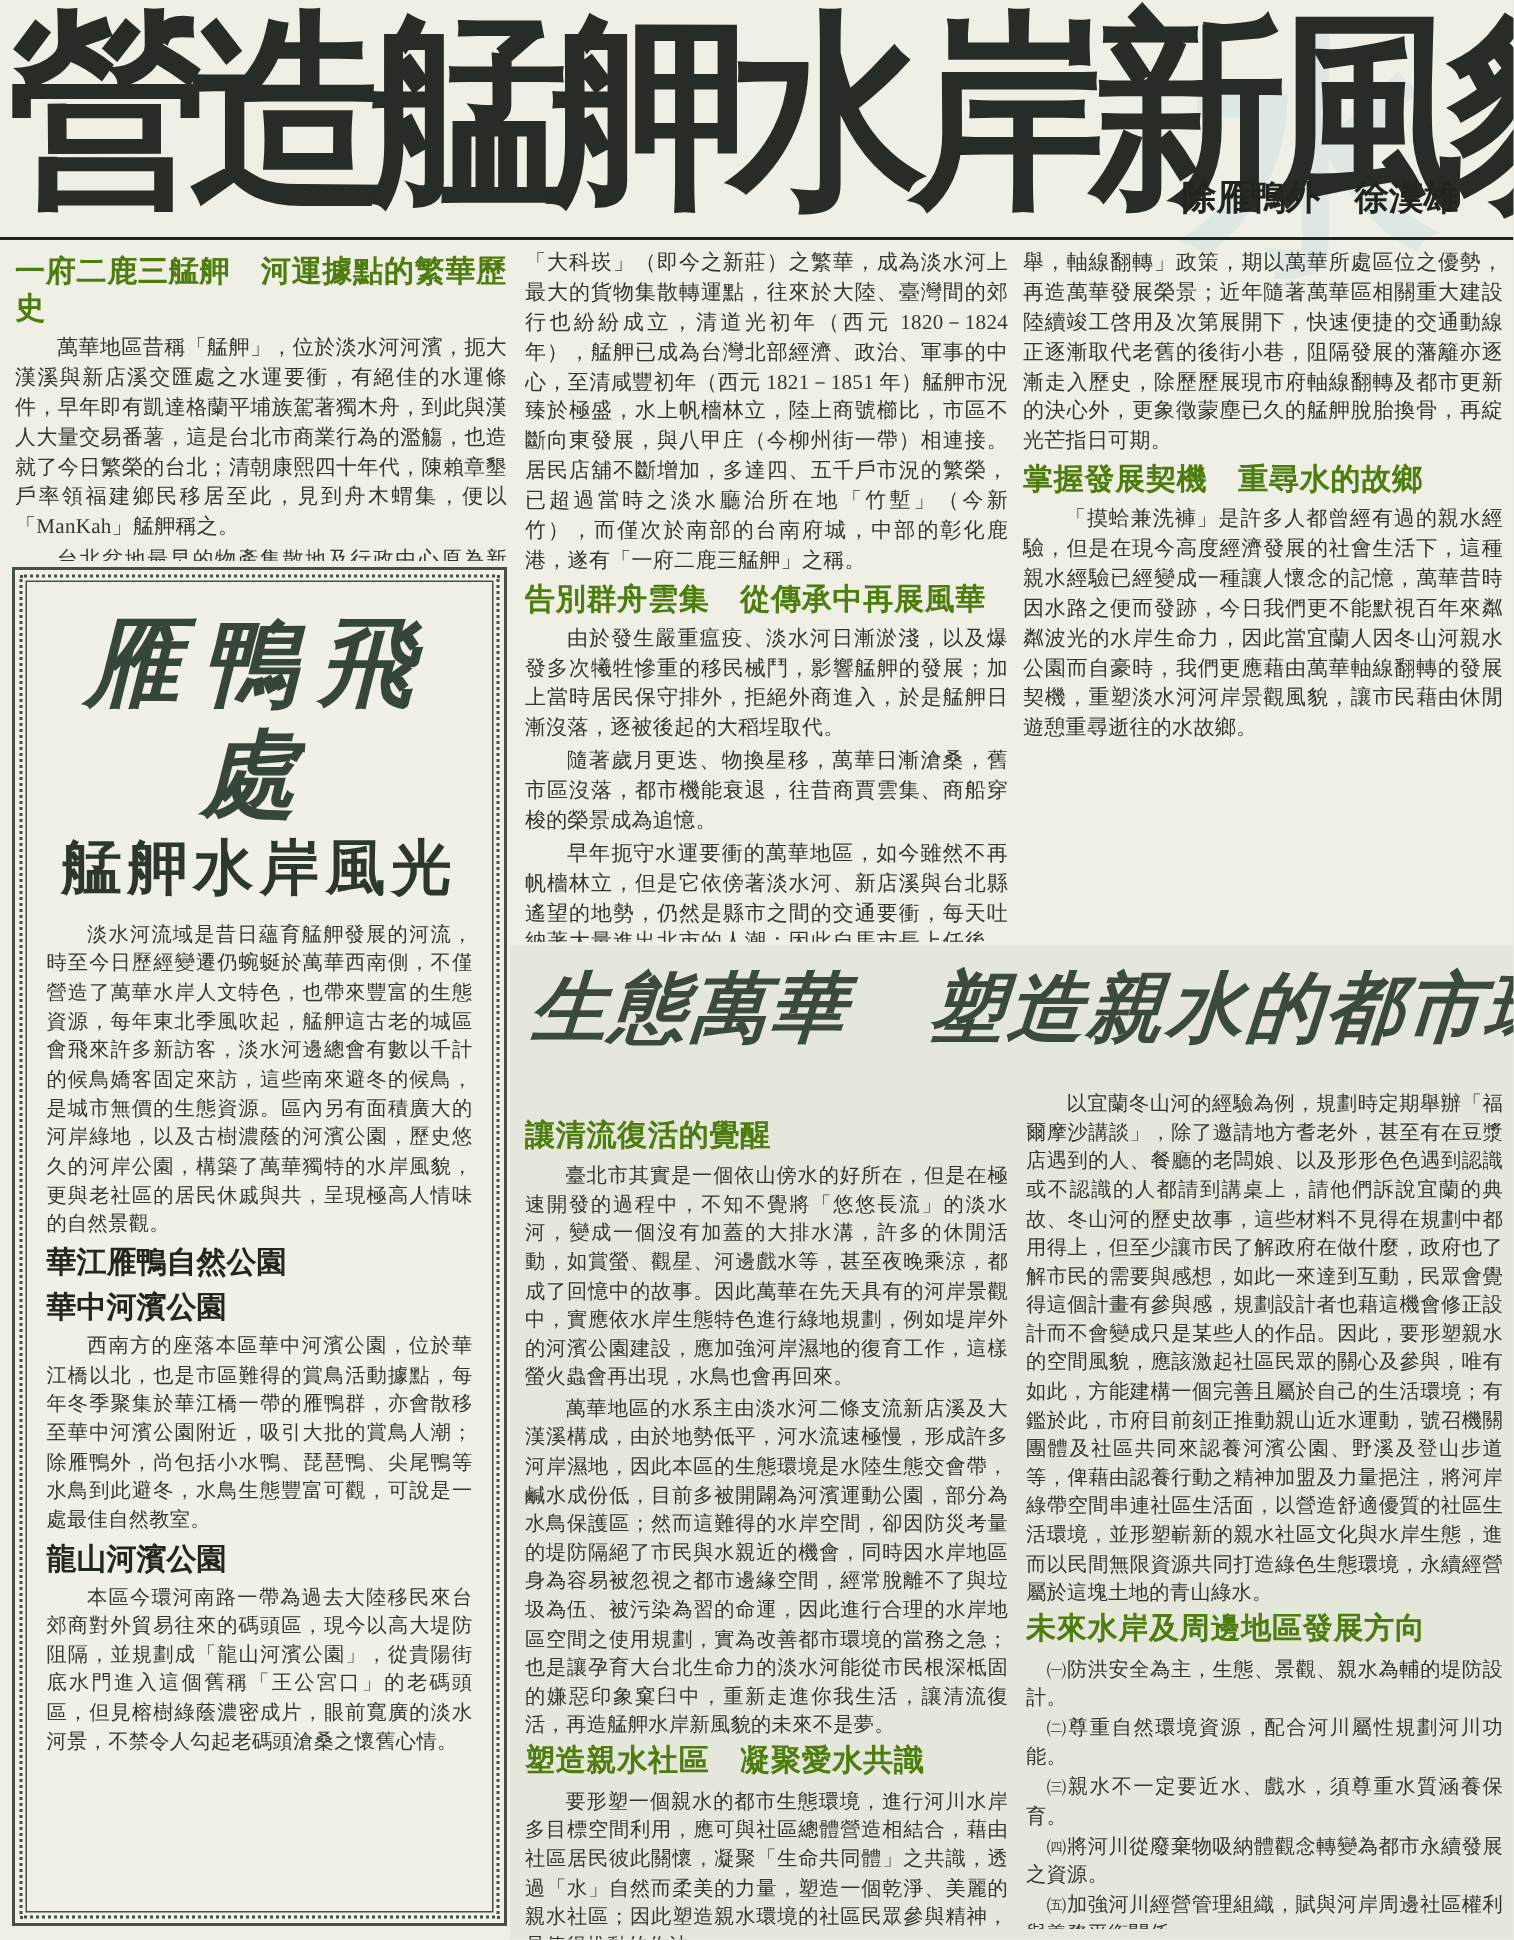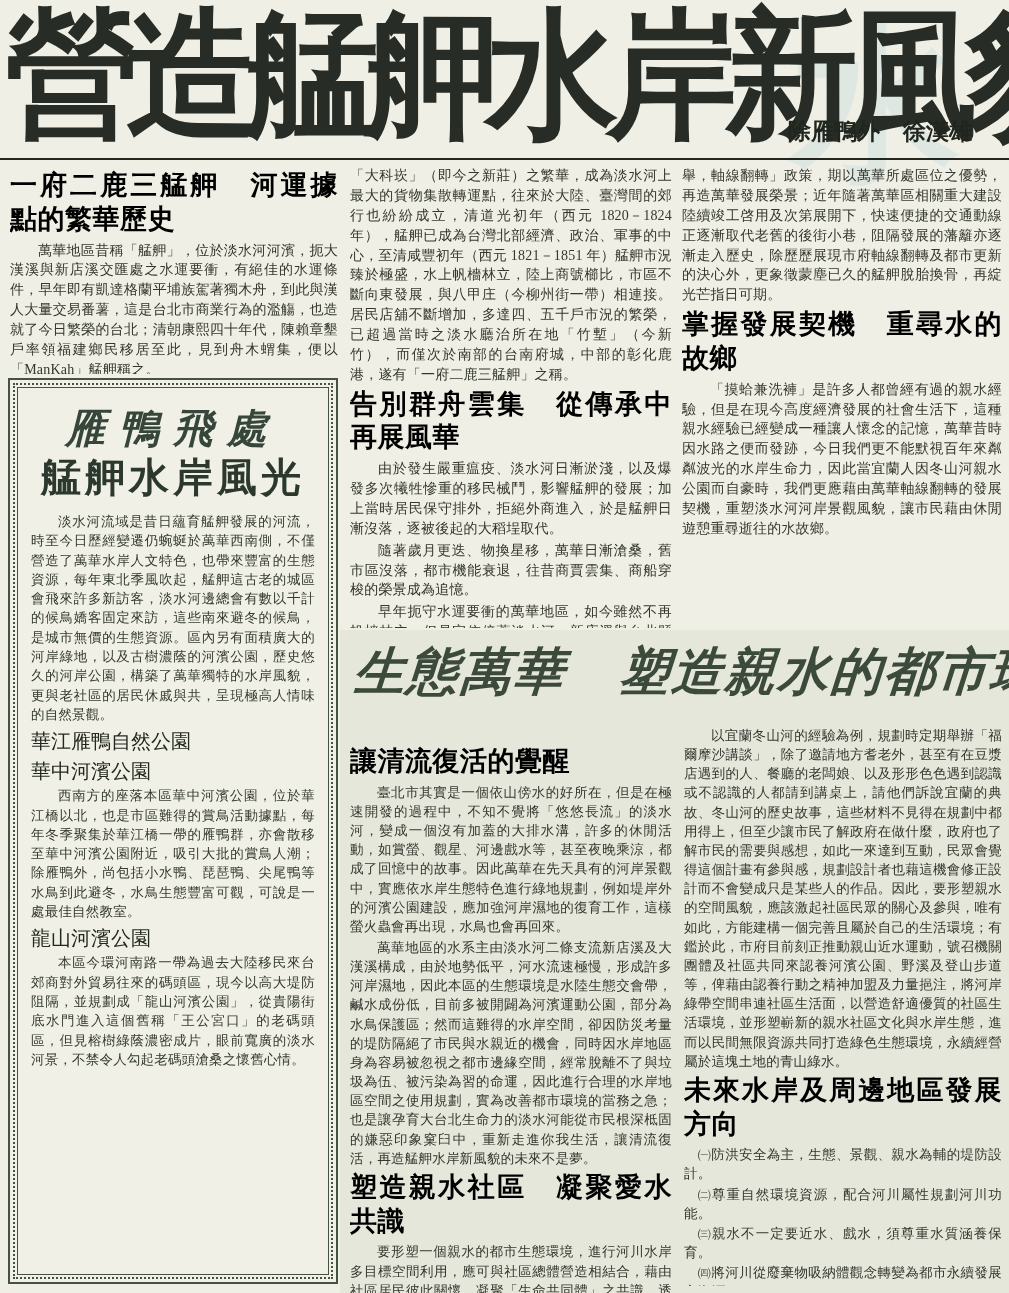--- a/index.html
+++ b/index.html
@@ -15,37 +15,37 @@
           font-family:"Liberation Serif",serif;white-space:nowrap;}
   .watermark{position:absolute;left:790px;top:-10px;font-size:170px;color:rgba(160,205,215,0.22);
              font-weight:bold;pointer-events:none;}
   .head-rule{position:absolute;left:0;top:158px;width:1009px;height:2px;background:#23261f;}
 
   
   .col{position:absolute;text-align:justify;color:#33372e;font-size:14px;line-height:1.42;
        letter-spacing:0.2px;overflow:hidden;}
   .col p{margin:0 0 2px 0;text-indent:2em;}
   .col p.cont{text-indent:0;}
-  .sec-head{font-family:"Liberation Sans",sans-serif;font-weight:bold;color:#000000;
-            font-size:27px;line-height:1.25;margin:3px 0 4px 0;text-indent:0;letter-spacing:0.5px;}
-  .sub-head{font-family:"Liberation Sans",sans-serif;font-weight:normal;color:#23281f;
+  .sec-head{font-family:"Liberation Sans",sans-serif;font-weight:bold;color:#4d7c0f;
+            font-size:20px;line-height:1.25;margin:3px 0 4px 0;text-indent:0;letter-spacing:0.5px;}
+  .sub-head{font-family:"Liberation Sans",sans-serif;font-weight:bold;color:#23281f;
             font-size:20px;line-height:1.3;margin:4px 0 2px 0;text-indent:0;}
 
   
   .col1{left:10px;top:166px;width:328px;height:208px;}
   .col2{left:350px;top:166px;width:322px;height:462px;}
   .col3{left:682px;top:166px;width:320px;height:462px;}
 
   
   .duck-box-outer{position:absolute;left:8px;top:378px;width:330px;height:906px;
                   border:2px solid #44523f;padding:3px;box-sizing:border-box;background:#f1f0e6;}
   .duck-box-mid{border:2px dotted #44523f;padding:2px;height:100%;box-sizing:border-box;}
   .duck-box-inner{border:1px solid #44523f;height:100%;box-sizing:border-box;
                   padding:14px 13px 8px 13px;overflow:hidden;}
-  .duck-title{font-size:40px;font-weight:bold;color:#37463a;text-align:center;
+  .duck-title{font-size:64px;font-weight:bold;color:#37463a;text-align:center;
               letter-spacing:14px;line-height:1.15;font-style:italic;margin:4px 0 2px 0;}
   .duck-subtitle{font-size:40px;font-weight:bold;color:#2c382e;text-align:center;
                  letter-spacing:4px;line-height:1.2;margin:0 0 10px 0;
                  font-family:"Liberation Serif",serif;}
   .duck-text{font-size:13.5px;line-height:1.43;color:#333a2f;text-align:justify;letter-spacing:0.2px;}
   .duck-text p{margin:0;text-indent:2em;}
 
   
   .eco{position:absolute;left:340px;top:630px;width:669px;height:663px;background:#e5e7db;}
   .eco-headline{position:absolute;left:14px;top:8px;width:650px;font-size:51px;font-weight:bold;

